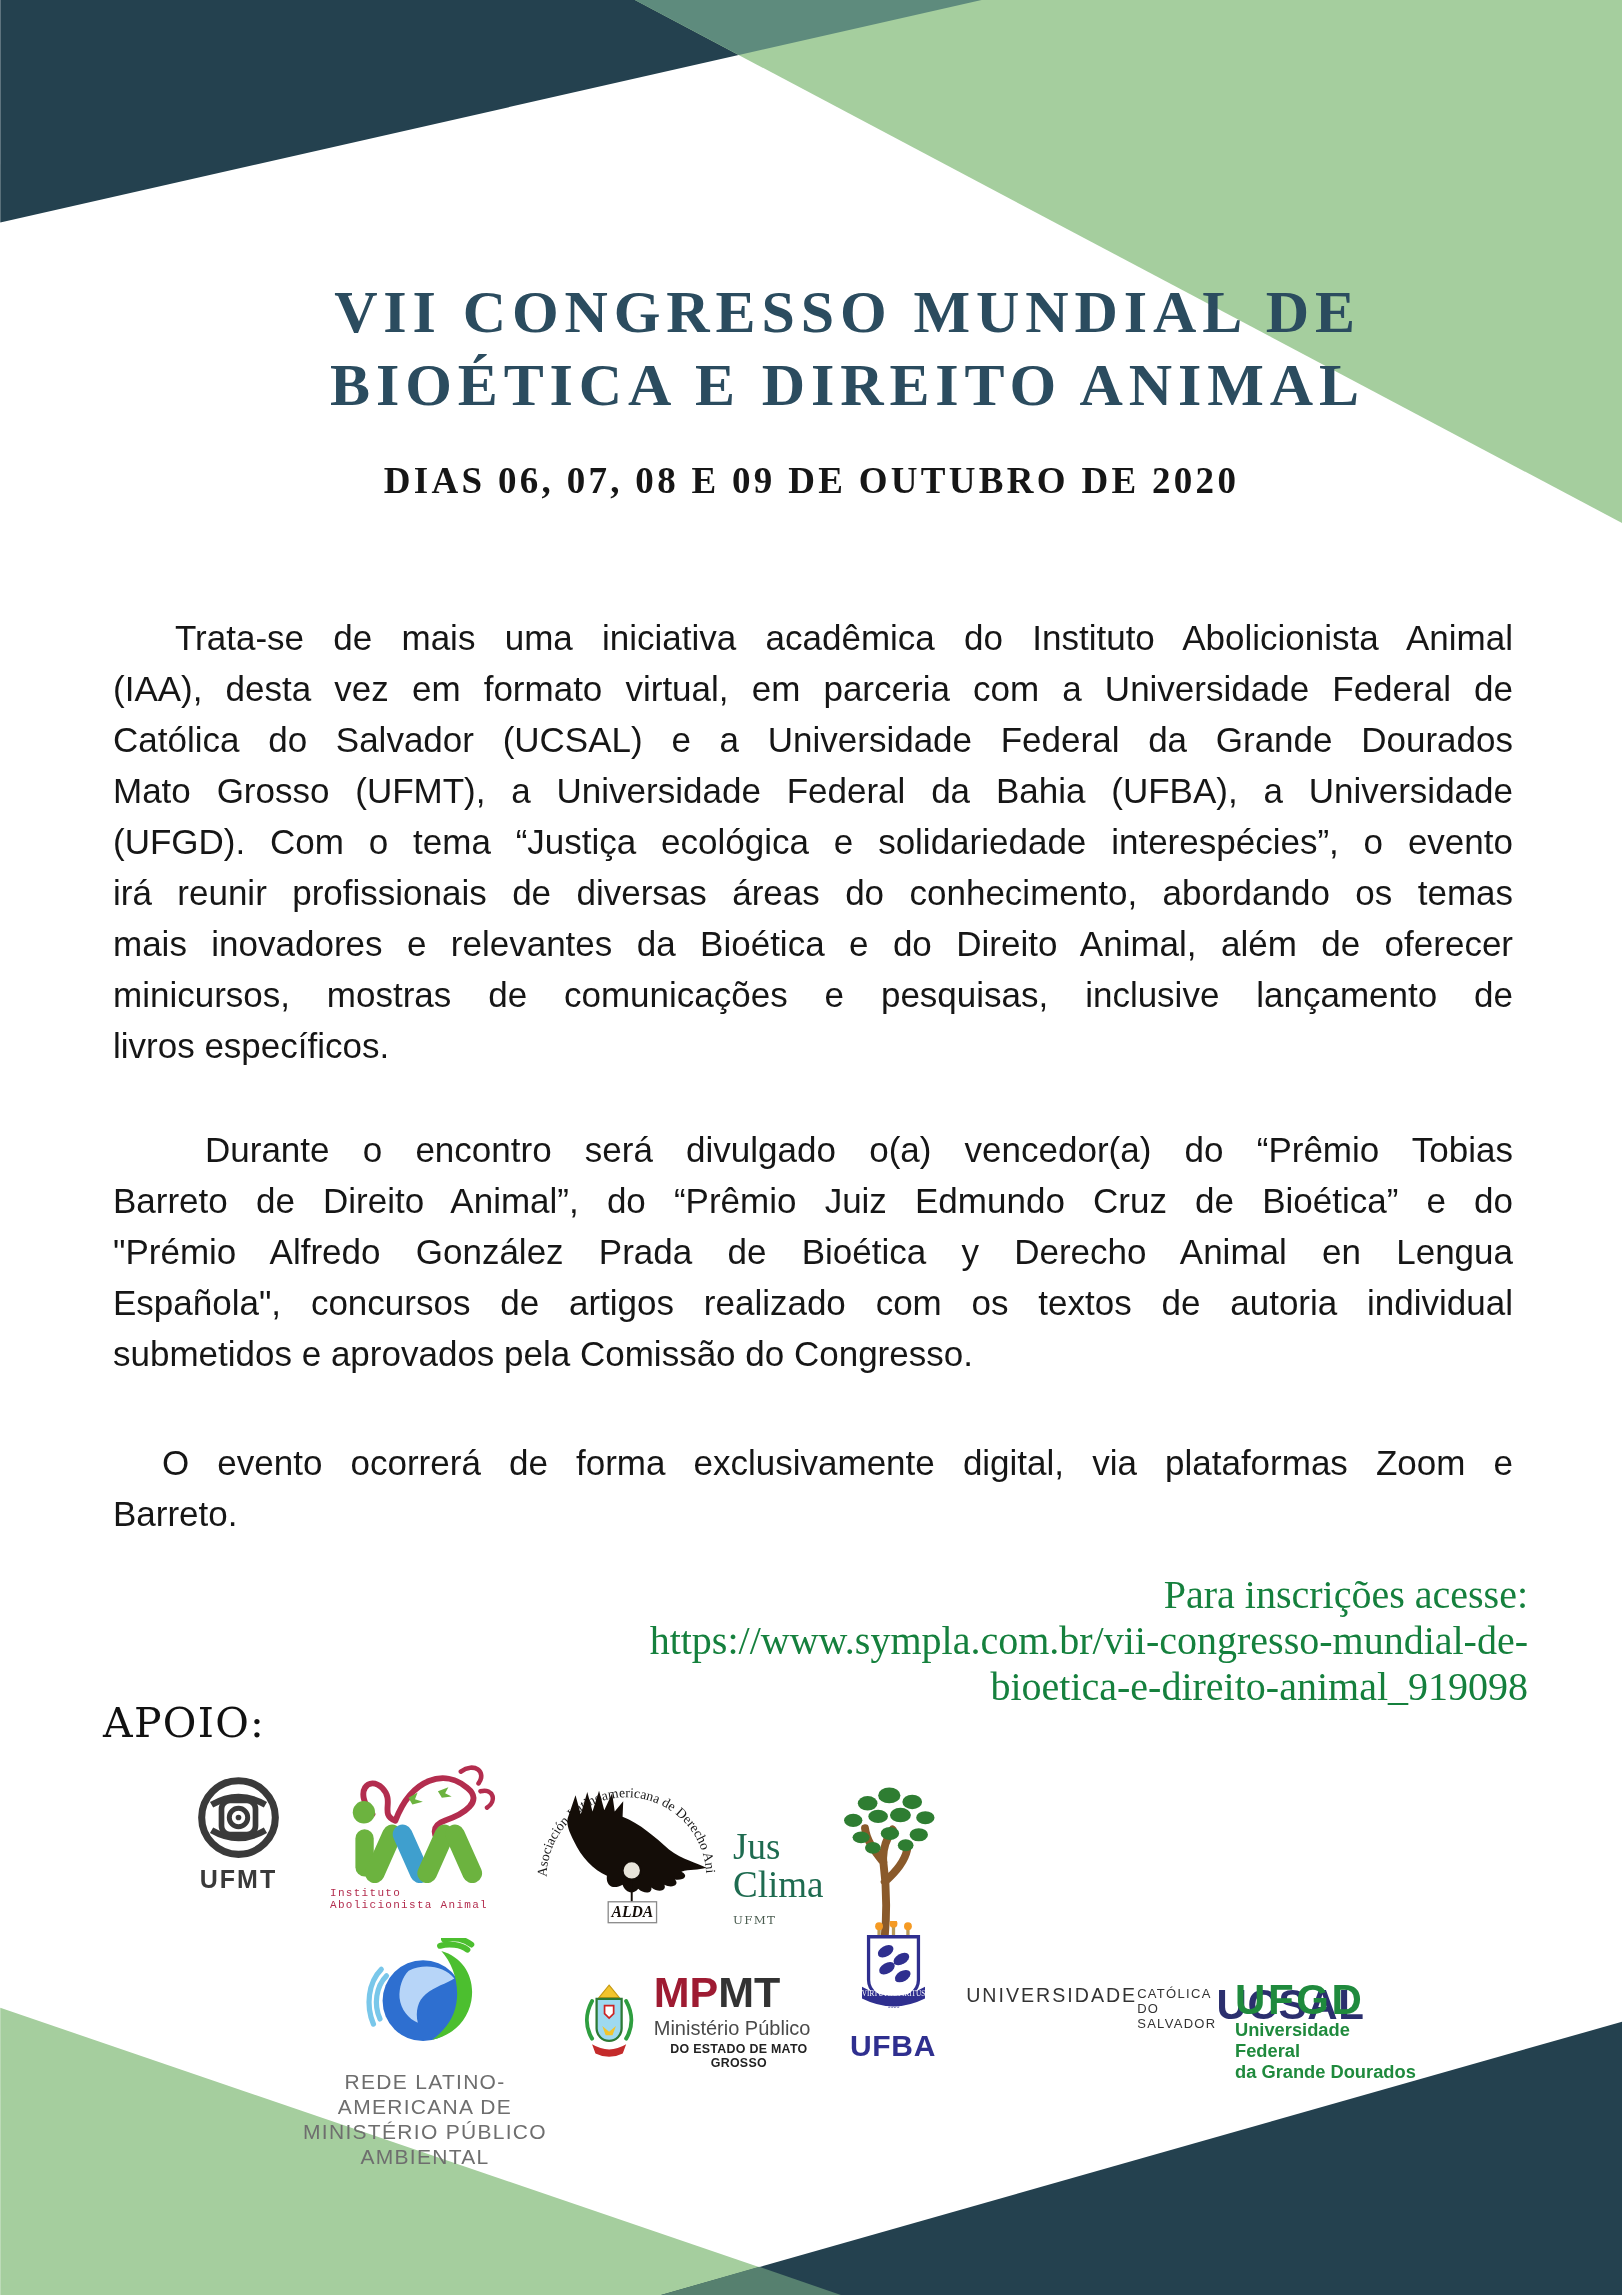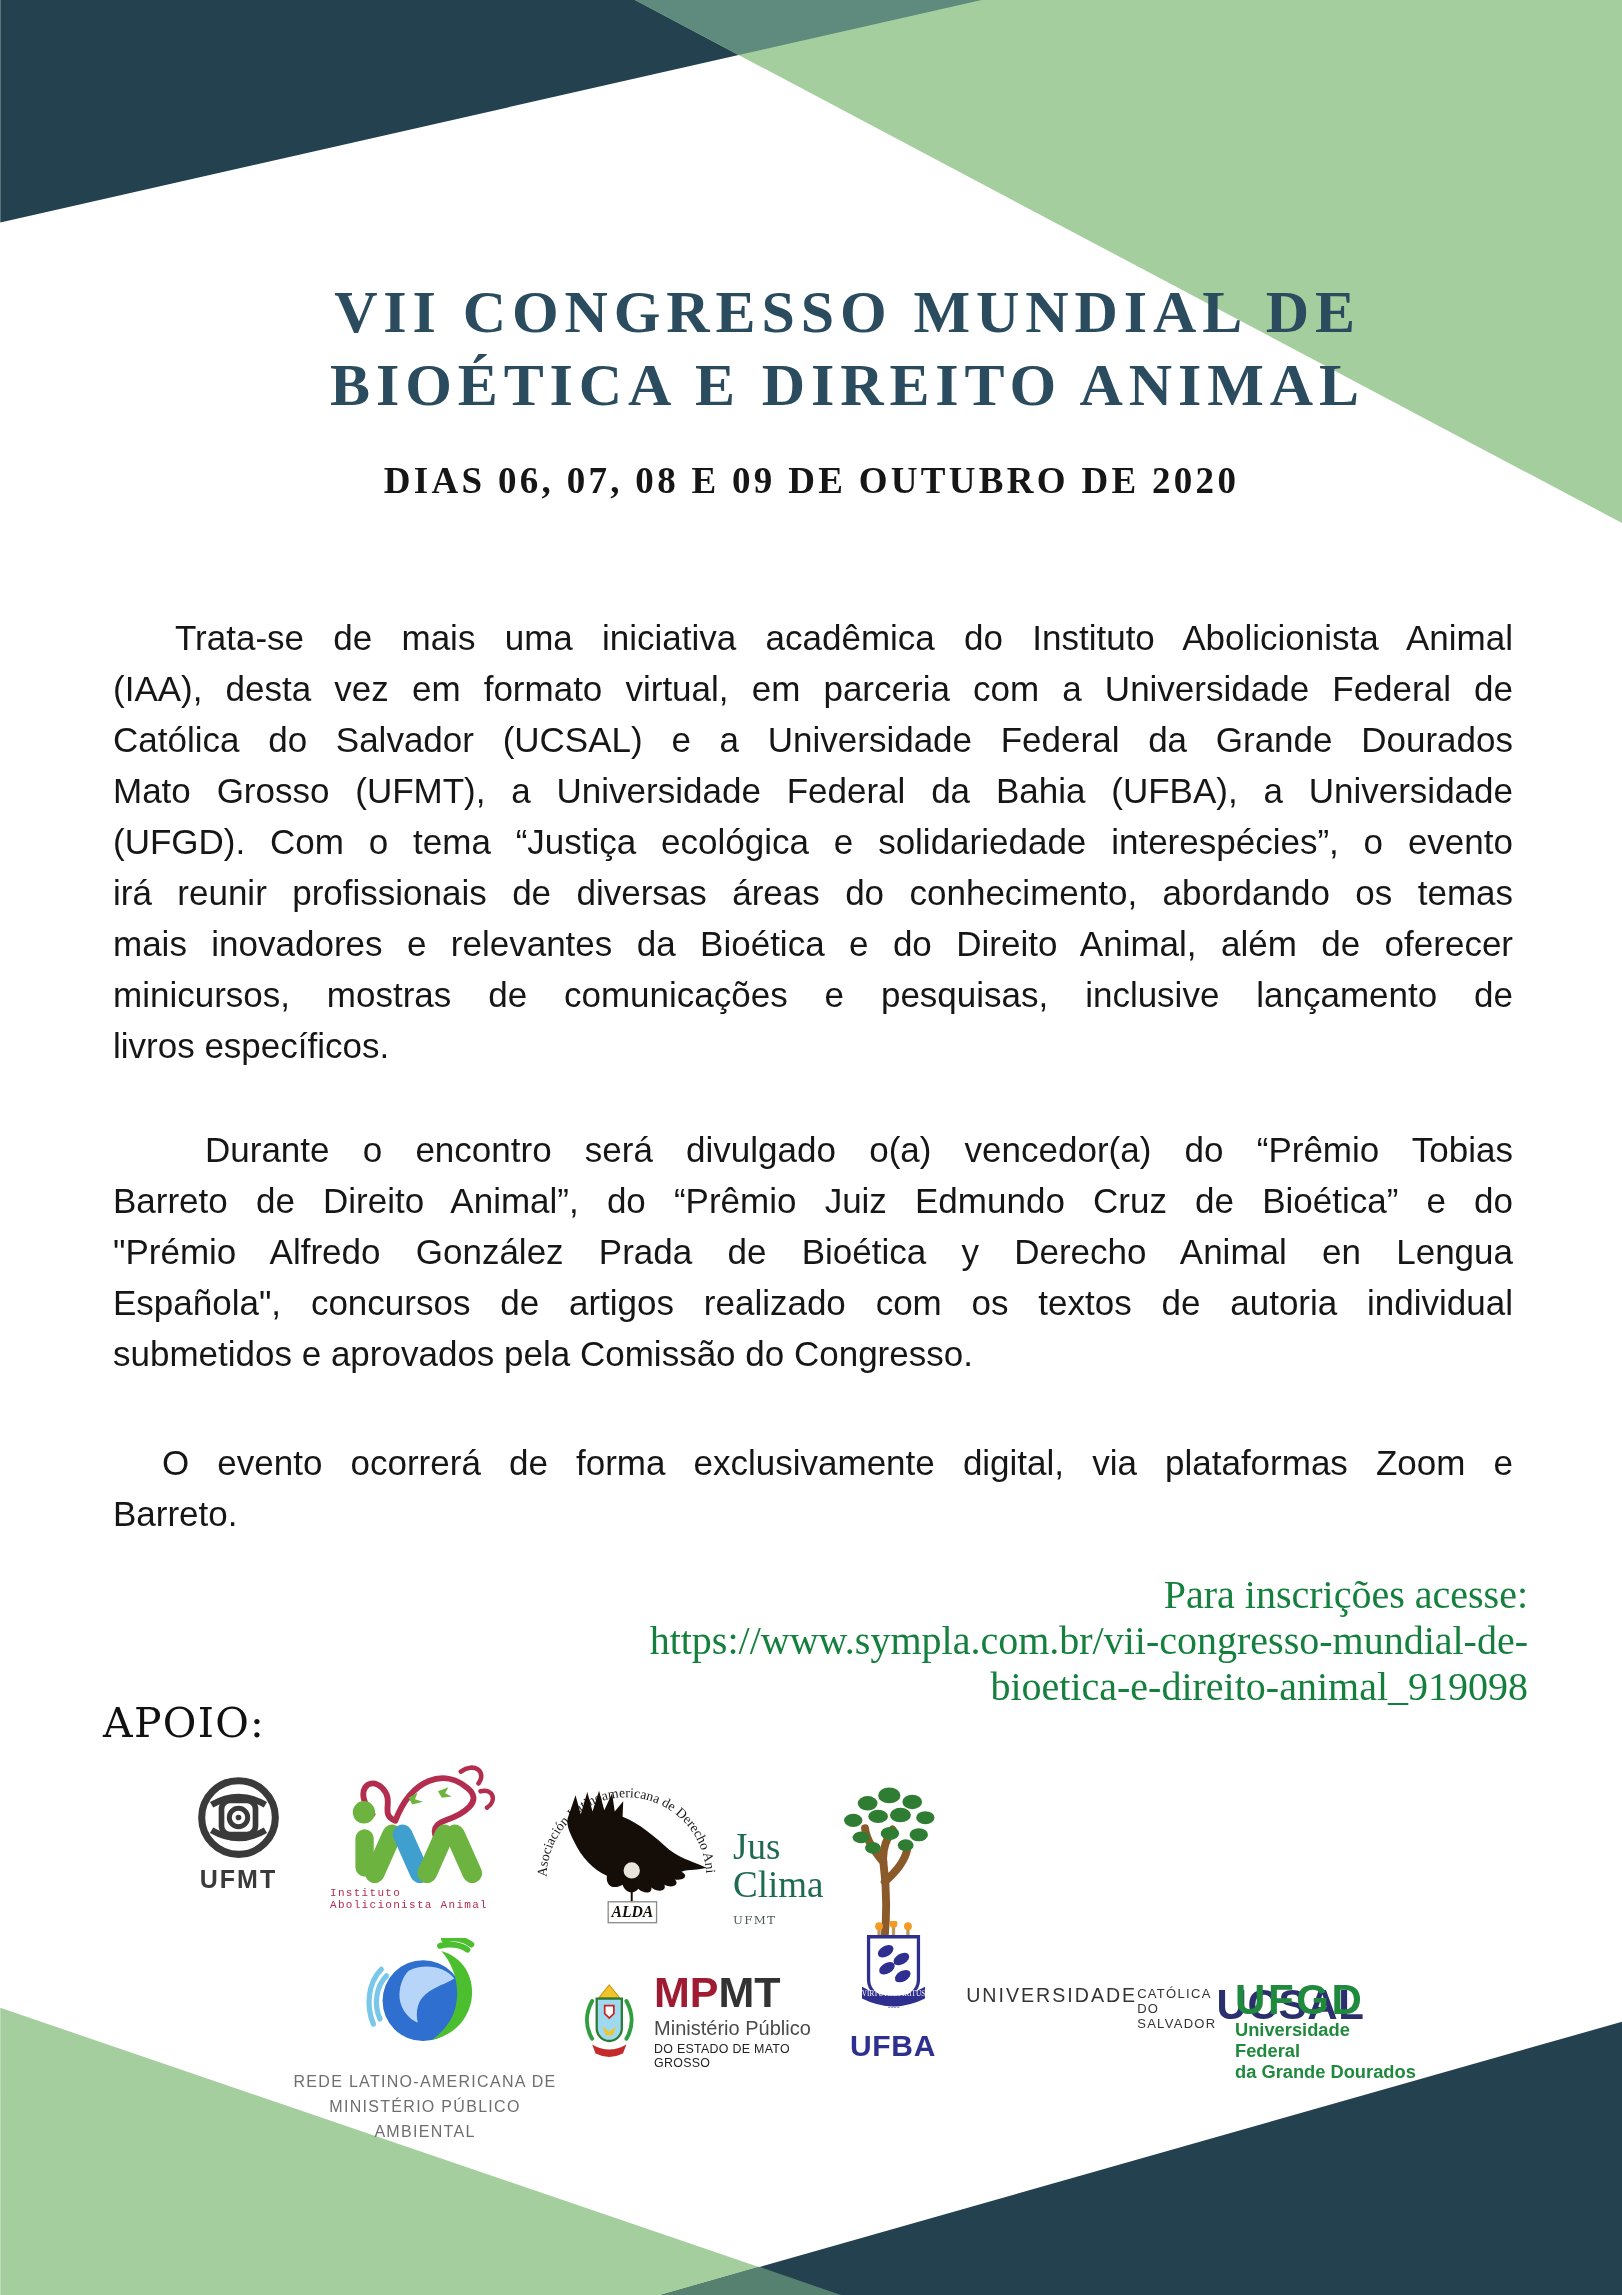--- a/index.html
+++ b/index.html
@@ -44,29 +44,29 @@
 
   .alda{left:535px;top:1746px;width:183px;}
 
   .jusclima{left:733px;top:1777px;width:216px;flex-direction:row;align-items:flex-start;gap:3.9px;}
   .jus-text{display:flex;flex-direction:column;align-items:flex-start;margin-top:51px;}
   .jus-line{font-family:"Liberation Serif","DejaVu Serif",serif;font-size:37px;line-height:38px;
             color:var(--c-jusclima_green);}
   .jus-ufmt{font-family:"DejaVu Serif",serif;font-size:11.8px;letter-spacing:1.3px;color:#4a5c50;margin-top:9.2px;}
 
   .rede{left:278px;top:1938px;width:294px;}
-  .rede-caption{font-size:16px;line-height:25px;letter-spacing:1.3px;color:var(--c-rede_gray);
+  .rede-caption{font-size:21px;line-height:25px;letter-spacing:1.3px;color:var(--c-rede_gray);
                 text-align:center;margin-top:6.5px;}
 
   .mpmt{left:575px;top:1971px;width:249px;flex-direction:row;align-items:center;gap:10.5px;}
   .mpmt-text{display:flex;flex-direction:column;align-items:flex-start;}
   .mpmt-big{font-size:43px;font-weight:700;line-height:42px;letter-spacing:0;}
   .mpmt-big .mp{color:var(--c-mpmt_red);} .mpmt-big .mt{color:var(--c-mpmt_dark);}
   .mpmt-l1{font-size:20px;color:#4a4a4a;margin-top:3.9px;}
-  .mpmt-l2{font-size:12.4px;font-weight:400;color:#222;margin-top:2.6px;letter-spacing:0.3px;}
+  .mpmt-l2{font-size:12.4px;font-weight:700;color:#222;margin-top:2.6px;letter-spacing:0.3px;text-align:center;}
 
   .ufba{left:847px;top:1921px;width:92px;}
   .ufba-label{font-size:30px;font-weight:700;letter-spacing:0.7px;color:var(--c-ufba_navy);margin-top:2.6px;}
 
   .ucsal{left:957px;top:1955px;width:255px;flex-direction:row;align-items:center;gap:9.2px;}
   .ucsal-text{display:flex;flex-direction:row;align-items:flex-start;}
   .ucsal-l1{font-size:19.6px;letter-spacing:2px;color:#333;}
   .ucsal-l2{font-size:13px;letter-spacing:1.3px;color:#333;margin-top:2.6px;}
   .ucsal-label{font-size:42px;font-weight:700;letter-spacing:0.7px;color:var(--c-ucsal_navy);line-height:42px;}
 

